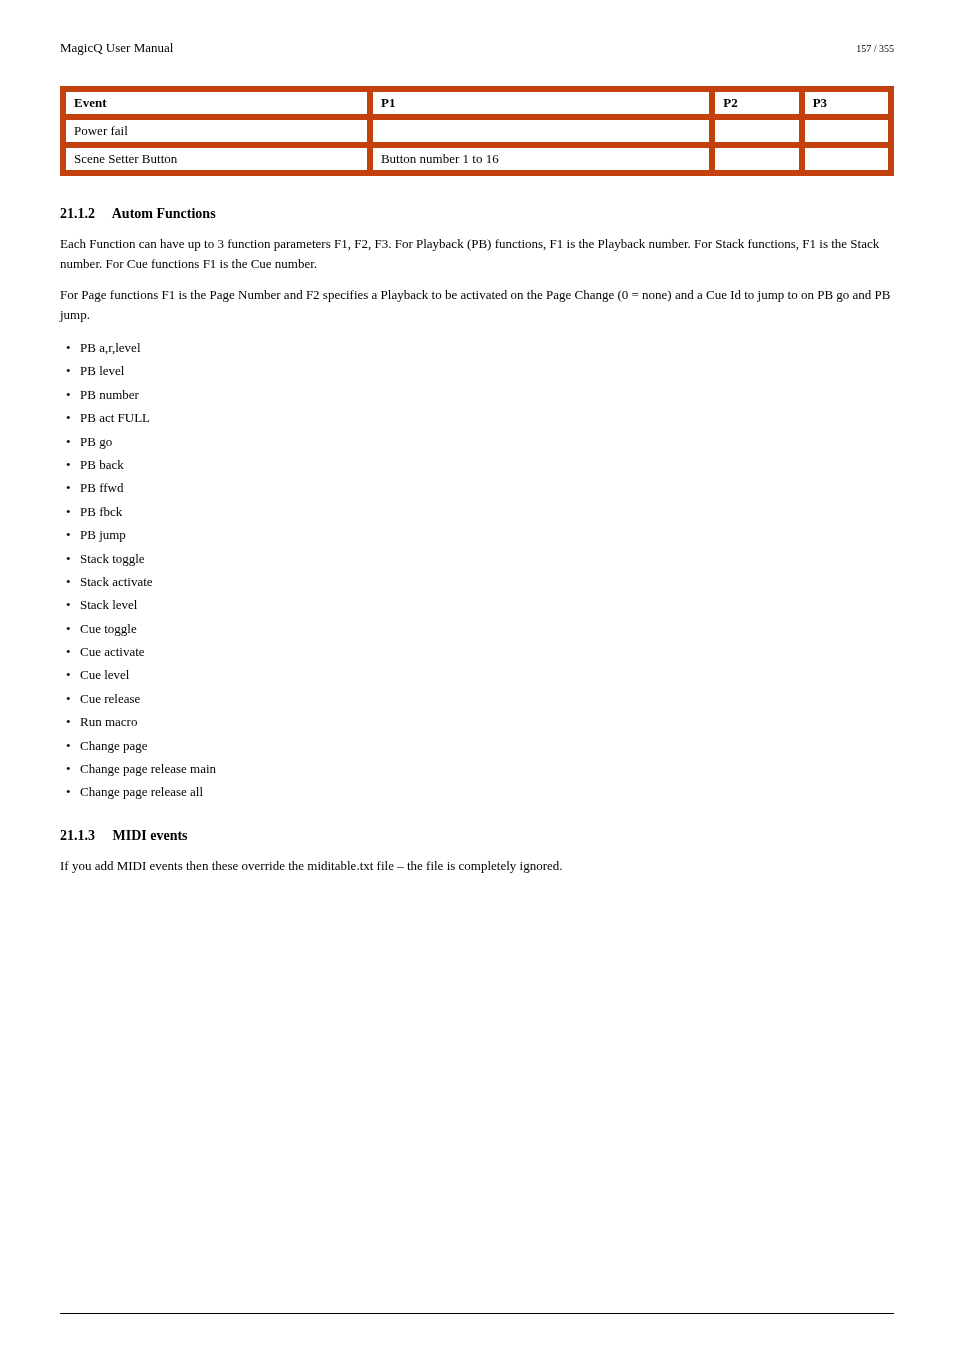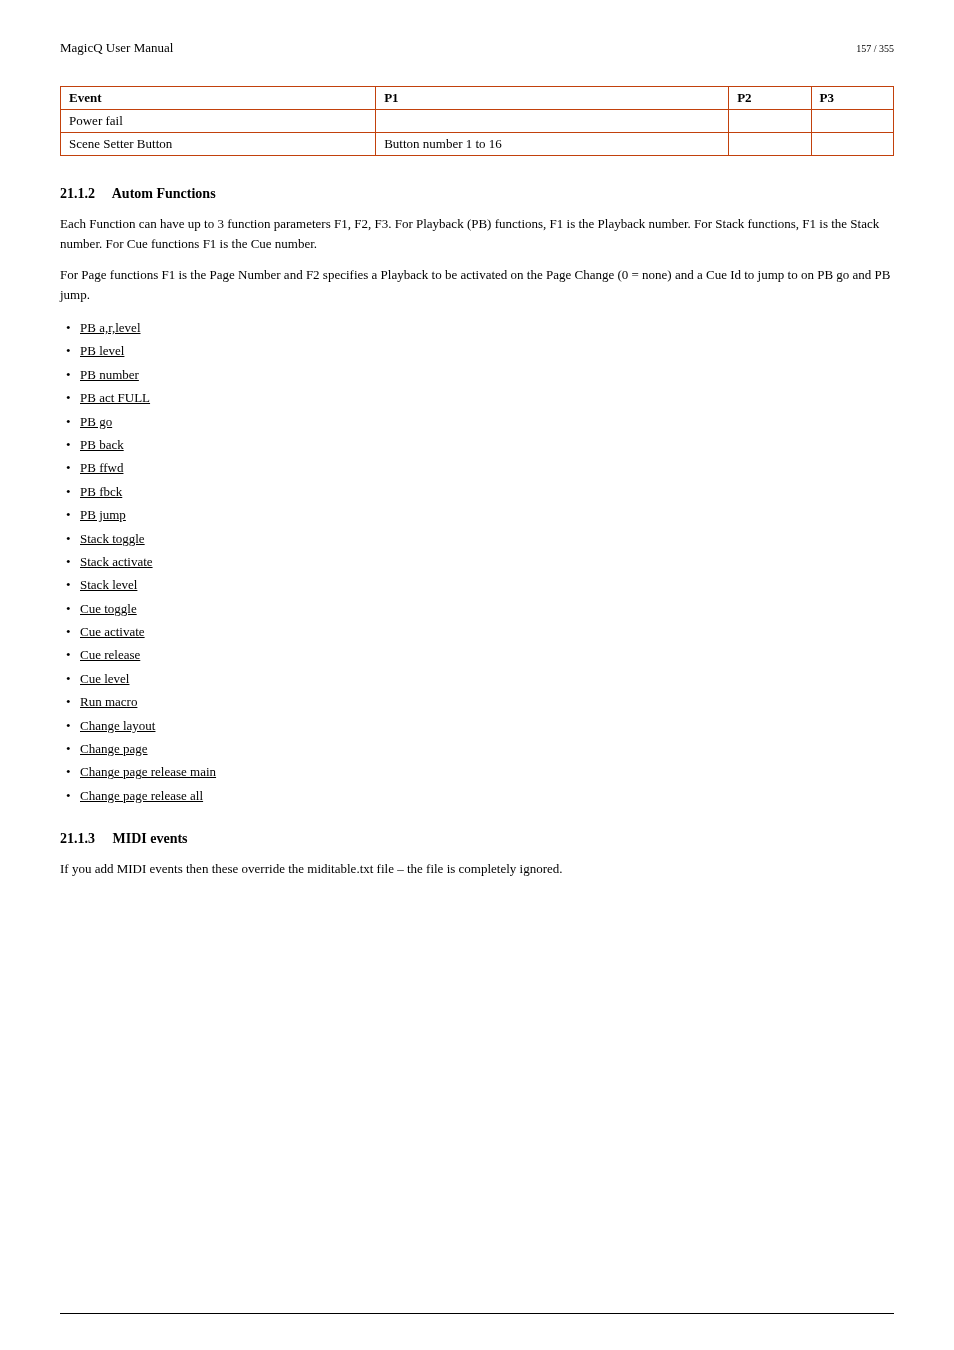--- a/index.html
+++ b/index.html
@@ -44,21 +44,21 @@
     
     .event-table {
       width: 100%;
       border-collapse: collapse;
       margin-bottom: 30px;
       font-size: 13px;
     }
 
     .event-table th,
     .event-table td {
-      border: 1px solid #c2410c;
+      border: 6px solid #c2410c;
       padding: 3px 8px;
       text-align: left;
       vertical-align: top;
     }
 
     .event-table th {
       font-weight: bold;
       background: #fff;
     }
 
@@ -81,21 +81,20 @@
       font-size: 13px;
       line-height: 1.5;
       margin-bottom: 12px;
     }
 
     
     .bullet-list {
       list-style: none;
       margin: 0 0 12px 0;
       padding: 0;
-      text-decoration: underline;
     }
 
     .bullet-list li {
       font-size: 13px;
       line-height: 1.8;
       padding-left: 20px;
       position: relative;
     }
 
     .bullet-list li::before {
@@ -165,24 +164,23 @@
         <li>PB go</li>
         <li>PB back</li>
         <li>PB ffwd</li>
         <li>PB fbck</li>
         <li>PB jump</li>
         <li>Stack toggle</li>
         <li>Stack activate</li>
         <li>Stack level</li>
         <li>Cue toggle</li>
         <li>Cue activate</li>
+        <li>Cue level</li>
         <li>Cue release</li>
-        <li>Cue level</li>
         <li>Run macro</li>
-        <li>Change layout</li>
         <li>Change page</li>
         <li>Change page release main</li>
         <li>Change page release all</li>
       </ul>
   </div>
 
   <div class="section">
     <div class="section-heading">
       <span class="section-number">21.1.3</span>
       &nbsp;&nbsp;&nbsp;

